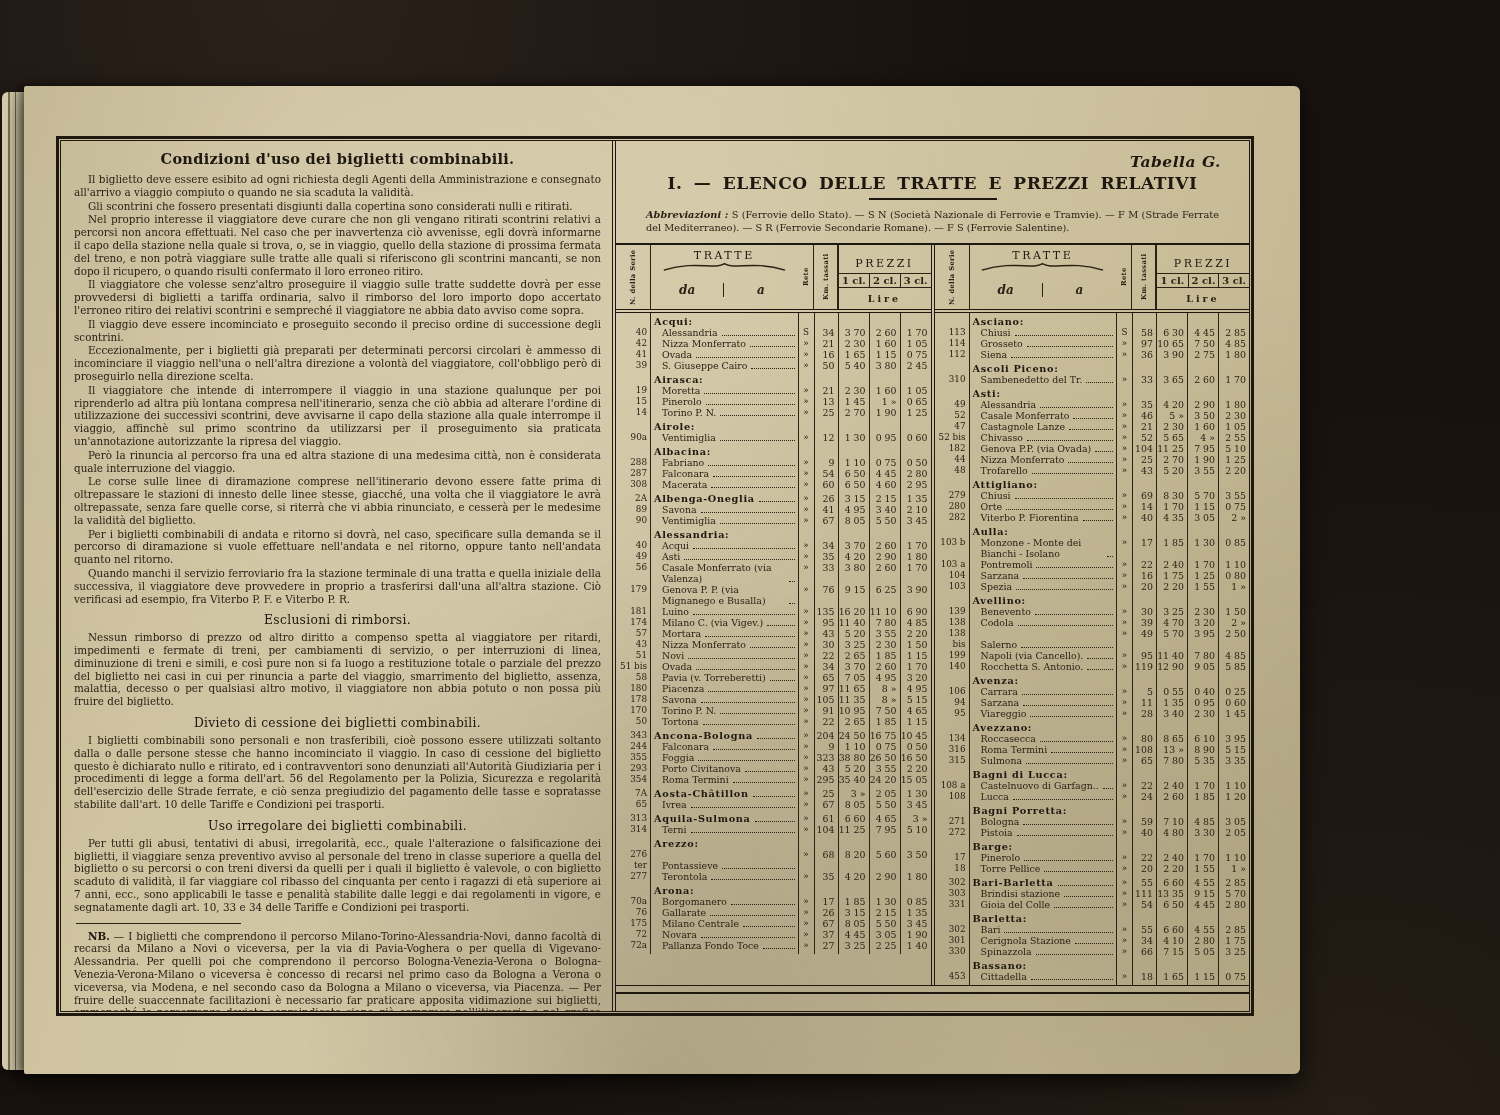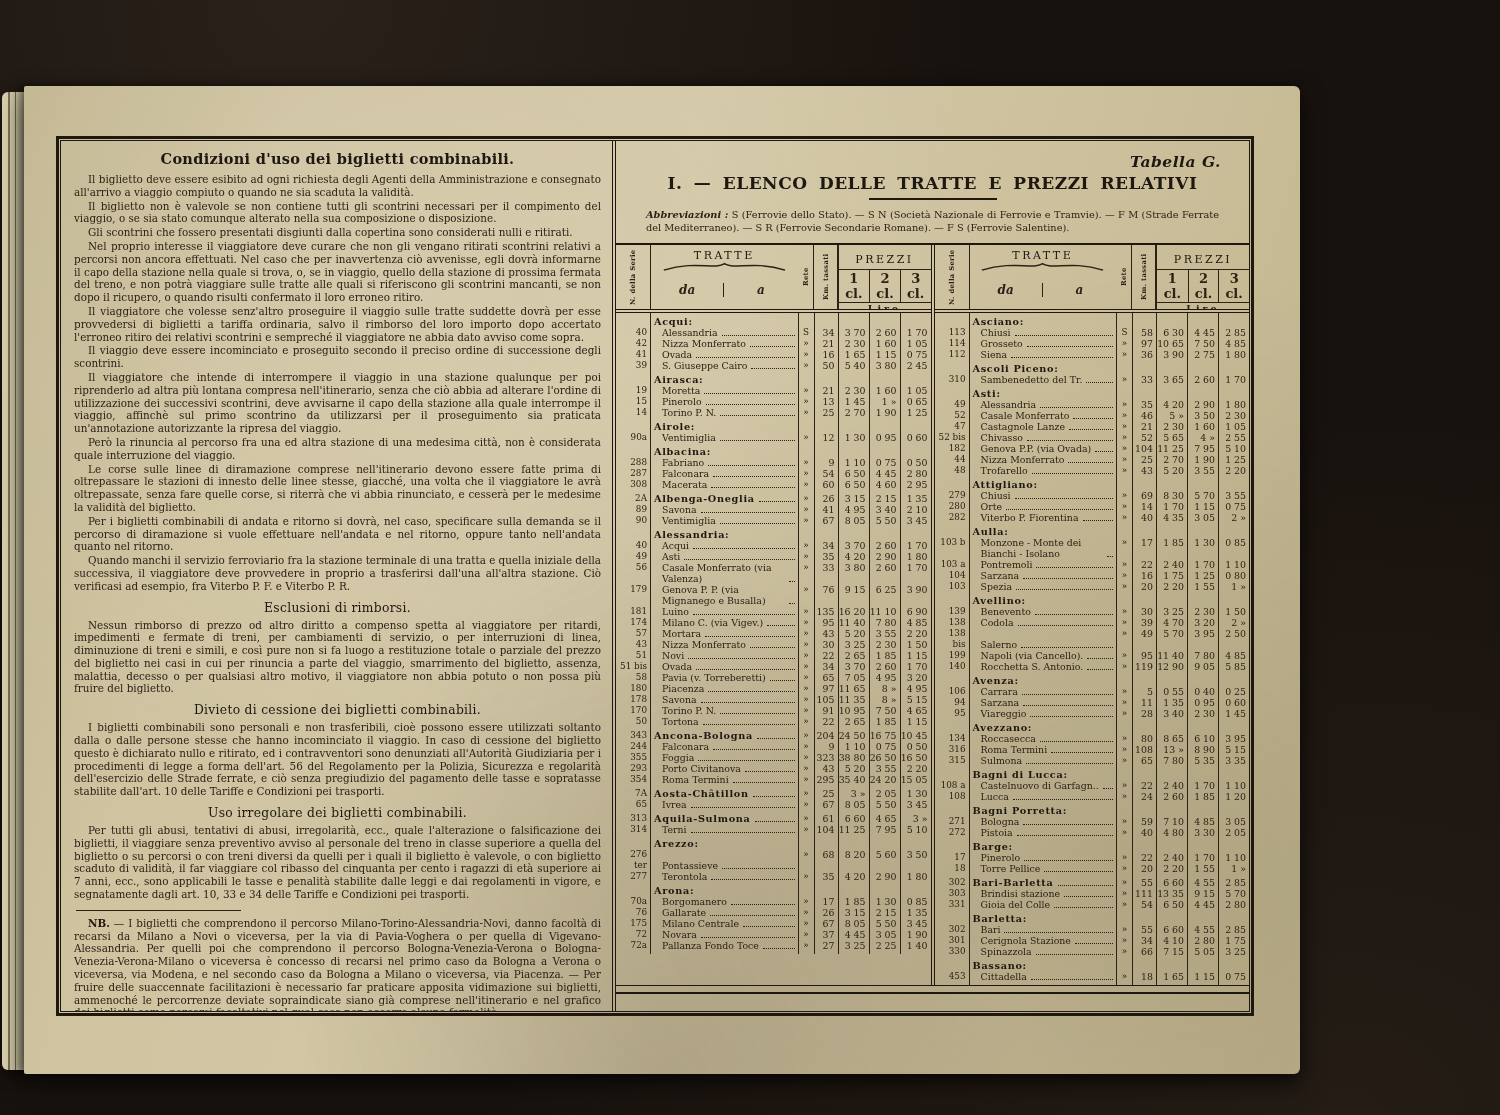--- a/index.html
+++ b/index.html
@@ -69,46 +69,46 @@
   .thead .c{display:flex;align-items:center;justify-content:center;overflow:hidden;}
   .vhead{writing-mode:vertical-rl;transform:rotate(180deg);font-size:6.8px;letter-spacing:.3px;text-align:center;font-weight:bold;}
   .th-tratte{flex-direction:column;justify-content:flex-start;padding-top:4px;}
   .tr-title,.pz-title{font-weight:normal;letter-spacing:2.5px;font-size:11px;color:var(--ink-strong);}
   .brace{width:88%;height:9px;display:block;}
   .daa{display:grid;grid-template-columns:1fr 1fr;width:100%;flex:1;align-items:center;}
   .daa span{text-align:center;font-weight:bold;font-style:italic;font-size:12px;}
   .daa span:first-child{border-right:1px solid var(--ink);}
   .cp{grid-column:5/8;flex-direction:column;justify-content:flex-start;padding-top:12px;display:flex;}
   .pz-classes{display:grid;grid-template-columns:1fr 1fr 1fr;width:100%;border-top:1px solid var(--ink);border-bottom:1px solid var(--ink);margin-top:3px;}
-  .pz-classes span{text-align:center;font-weight:bold;font-size:13px;padding:1px 0;}
+  .pz-classes span{text-align:center;font-weight:bold;font-size:10px;padding:1px 0;}
   .pz-classes span + span{border-left:1px solid var(--ink);}
   .pz-lire{font-weight:bold;letter-spacing:3px;font-size:9.5px;flex:1;display:flex;align-items:center;}
   .t-bottom{height:6px;border-top:1.5px solid var(--ink-strong);border-bottom:2.5px solid var(--ink-strong);}
   .pagenum{text-align:right;padding:6px 16px 0 0;font-size:13.5px;font-weight:bold;color:var(--ink-strong);}
 </style>
 </head>
 <body>
 
 <div class="shadow-top"></div>
 <div class="edge-stack-left"></div>
 <div class="edge-stack-right"></div>
 <div class="paper"></div>
 
 <div class="frame">
   <div class="frame-inner">
 
     <div class="text-col">
       <div class="cond-title">Condizioni d'uso dei biglietti combinabili.</div>
       <div>
           <p class="para">Il biglietto deve essere esibito ad ogni richiesta degli Agenti della Amministrazione e consegnato all'arrivo a viaggio compiuto o quando ne sia scaduta la validità.</p>
-          <p class="para">Il biglietto non è valevole se non contiene tutti gli scontrini necessari per il compimento del viaggio, o se sia stato comunque alterato nella sua composizione o disposizione.</p>
           <p class="para">Gli scontrini che fossero presentati disgiunti dalla copertina sono considerati nulli e ritirati.</p>
           <p class="para">Nel proprio interesse il viaggiatore deve curare che non gli vengano ritirati scontrini relativi a percorsi non ancora effettuati. Nel caso che per inavvertenza ciò avvenisse, egli dovrà informarne il capo della stazione nella quale si trova, o, se in viaggio, quello della stazione di prossima fermata del treno, e non potrà viaggiare sulle tratte alle quali si riferiscono gli scontrini mancanti, se non dopo il ricupero, o quando risulti confermato il loro erroneo ritiro.</p>
           <p class="para">Il viaggiatore che volesse senz'altro proseguire il viaggio sulle tratte suddette dovrà per esse provvedersi di biglietti a tariffa ordinaria, salvo il rimborso del loro importo dopo accertato l'erroneo ritiro dei relativi scontrini e sempreché il viaggiatore ne abbia dato avviso come sopra.</p>
           <p class="para">Il viaggio deve essere incominciato e proseguito secondo il preciso ordine di successione degli scontrini.</p>
+          <p class="para">Eccezionalmente, per i biglietti già preparati per determinati percorsi circolari è ammesso di incominciare il viaggio nell'una o nell'altra direzione a volontà del viaggiatore, coll'obbligo però di proseguirlo nella direzione scelta.</p>
           <p class="para">Il viaggiatore che intende di interrompere il viaggio in una stazione qualunque per poi riprenderlo ad altra più lontana compresa nell'itinerario, senza che ciò abbia ad alterare l'ordine di utilizzazione dei successivi scontrini, deve avvisarne il capo della stazione alla quale interrompe il viaggio, affinchè sul primo scontrino da utilizzarsi per il proseguimento sia praticata un'annotazione autorizzante la ripresa del viaggio.</p>
           <p class="para">Però la rinuncia al percorso fra una ed altra stazione di una medesima città, non è considerata quale interruzione del viaggio.</p>
           <p class="para">Le corse sulle linee di diramazione comprese nell'itinerario devono essere fatte prima di oltrepassare le stazioni di innesto delle linee stesse, giacché, una volta che il viaggiatore le avrà oltrepassate, senza fare quelle corse, si riterrà che vi abbia rinunciato, e cesserà per le medesime la validità del biglietto.</p>
           <p class="para">Per i biglietti combinabili di andata e ritorno si dovrà, nel caso, specificare sulla demanda se il percorso di diramazione si vuole effettuare nell'andata e nel ritorno, oppure tanto nell'andata quanto nel ritorno.</p>
           <p class="para">Quando manchi il servizio ferroviario fra la stazione terminale di una tratta e quella iniziale della successiva, il viaggiatore deve provvedere in proprio a trasferirsi dall'una all'altra stazione. Ciò verificasi ad esempio, fra Viterbo P. F. e Viterbo P. R.</p>
           <h3 class="sec-h">Esclusioni di rimborsi.</h3>
           <p class="para">Nessun rimborso di prezzo od altro diritto a compenso spetta al viaggiatore per ritardi, impedimenti e fermate di treni, per cambiamenti di servizio, o per interruzioni di linea, diminuzione di treni e simili, e così pure non si fa luogo a restituzione totale o parziale del prezzo del biglietto nei casi in cui per rinuncia a parte del viaggio, smarrimento del biglietto, assenza, malattia, decesso o per qualsiasi altro motivo, il viaggiatore non abbia potuto o non possa più fruire del biglietto.</p>
           <h3 class="sec-h">Divieto di cessione dei biglietti combinabili.</h3>
           <p class="para">I biglietti combinabili sono personali e non trasferibili, cioè possono essere utilizzati soltanto dalla o dalle persone stesse che hanno incominciato il viaggio. In caso di cessione del biglietto questo è dichiarato nullo e ritirato, ed i contravventori sono denunziati all'Autorità Giudiziaria per i procedimenti di legge a forma dell'art. 56 del Regolamento per la Polizia, Sicurezza e regolarità dell'esercizio delle Strade ferrate, e ciò senza pregiudizio del pagamento delle tasse e sopratasse stabilite dall'art. 10 delle Tariffe e Condizioni pei trasporti.</p>
           <h3 class="sec-h">Uso irregolare dei biglietti combinabili.</h3>

